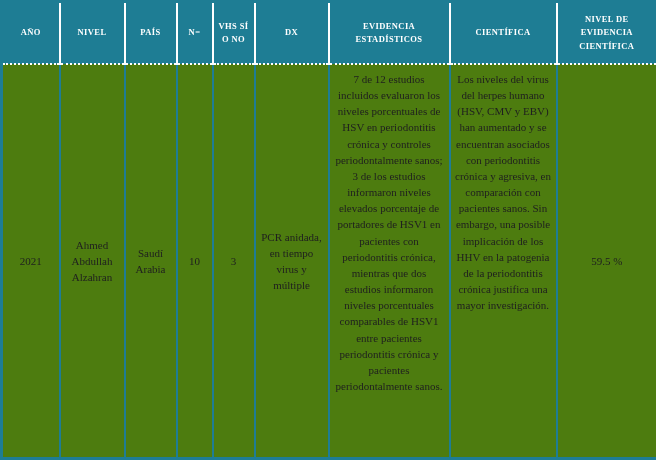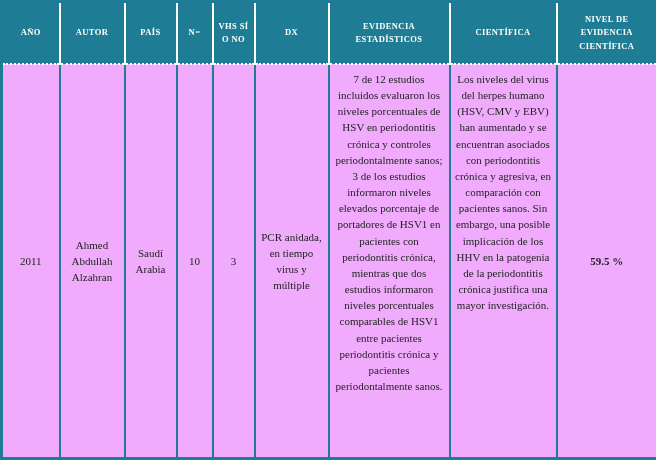--- a/index.html
+++ b/index.html
@@ -32,32 +32,31 @@
     padding: 3px 2px;
     border-right: 2px solid #ffffff;
     border-bottom: 2px dotted #ffffff;
     height: 54px;
     line-height: 1.55;
   }
   table.review-table th:last-child {
     border-right: none;
   }
   table.review-table td {
-    background: #f0abfc;
+    background: #4d7c0f;
     color: #1f1f1f;
     font-size: 11px;
     line-height: 1.47;
     text-align: center;
     vertical-align: middle;
     padding: 4px 4px;
     border-right: 2px solid #1e7d94;
   }
   table.review-table td:last-child {
     border-right: none;
-    font-weight: bold;
   }
   table.review-table td.align-top {
     vertical-align: top;
     padding-top: 6px;
   }
 </style>
 </head>
 <body>
 
 <div class="page">
@@ -69,33 +68,33 @@
       <col style="width:36px">
       <col style="width:42px">
       <col style="width:74px">
       <col style="width:121px">
       <col style="width:107px">
       <col style="width:101px">
     </colgroup>
     <thead>
       <tr>
         <th>AÑO</th>
-        <th>AUTOR</th>
+        <th>NIVEL</th>
         <th>PAÍS</th>
         <th>N=</th>
         <th>VHS SÍ O NO</th>
         <th>DX</th>
         <th>EVIDENCIA ESTADÍSTICOS</th>
         <th>CIENTÍFICA</th>
         <th>NIVEL DE EVIDENCIA CIENTÍFICA</th>
       </tr>
     </thead>
     <tbody>
       <tr>
-        <td>2011</td>
+        <td>2021</td>
         <td>Ahmed Abdullah Alzahran</td>
         <td>Saudí Arabia</td>
         <td>10</td>
         <td>3</td>
         <td>PCR anidada, en tiempo virus y múltiple</td>
         <td class="align-top">7 de 12 estudios incluidos evaluaron los niveles porcentuales de HSV en periodontitis crónica y controles periodontalmente sanos; 3 de los estudios informaron niveles elevados porcentaje de portadores de HSV1 en pacientes con periodontitis crónica, mientras que dos estudios informaron niveles porcentuales comparables de HSV1 entre pacientes periodontitis crónica y pacientes periodontalmente sanos.</td>
         <td class="align-top">Los niveles del virus del herpes humano (HSV, CMV y EBV) han aumentado y se encuentran asociados con periodontitis crónica y agresiva, en comparación con pacientes sanos. Sin embargo, una posible implicación de los HHV en la patogenia de la periodontitis crónica justifica una mayor investigación.</td>
         <td>59.5 %</td>
       </tr>
     </tbody>

